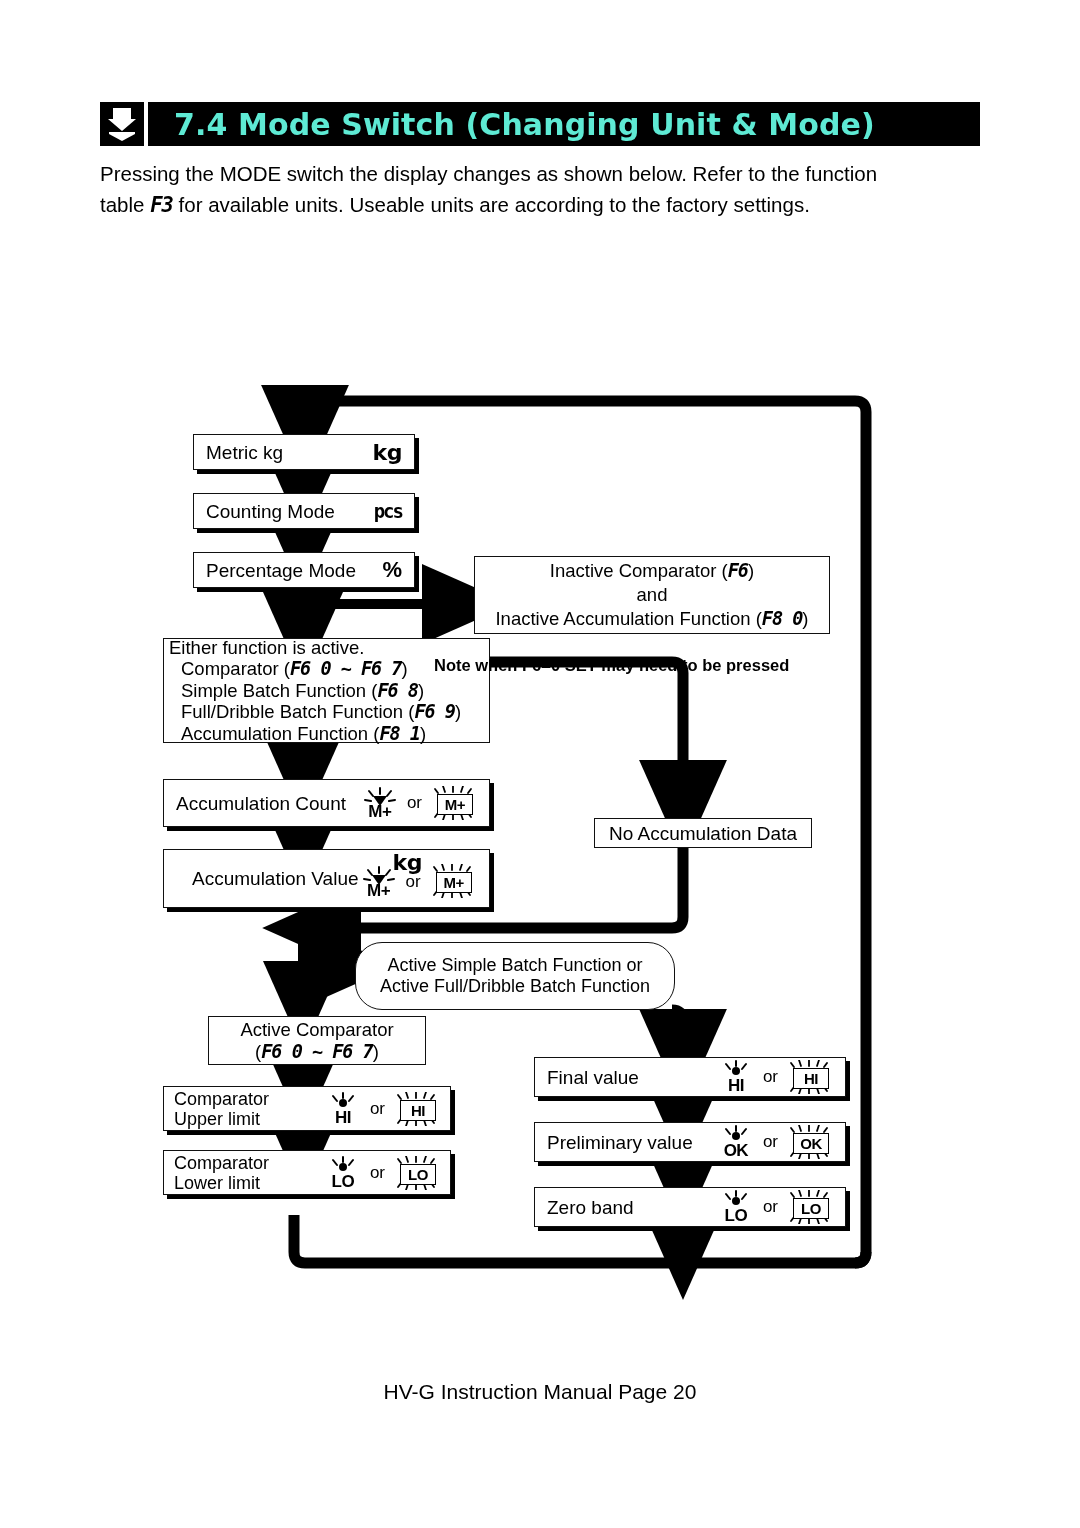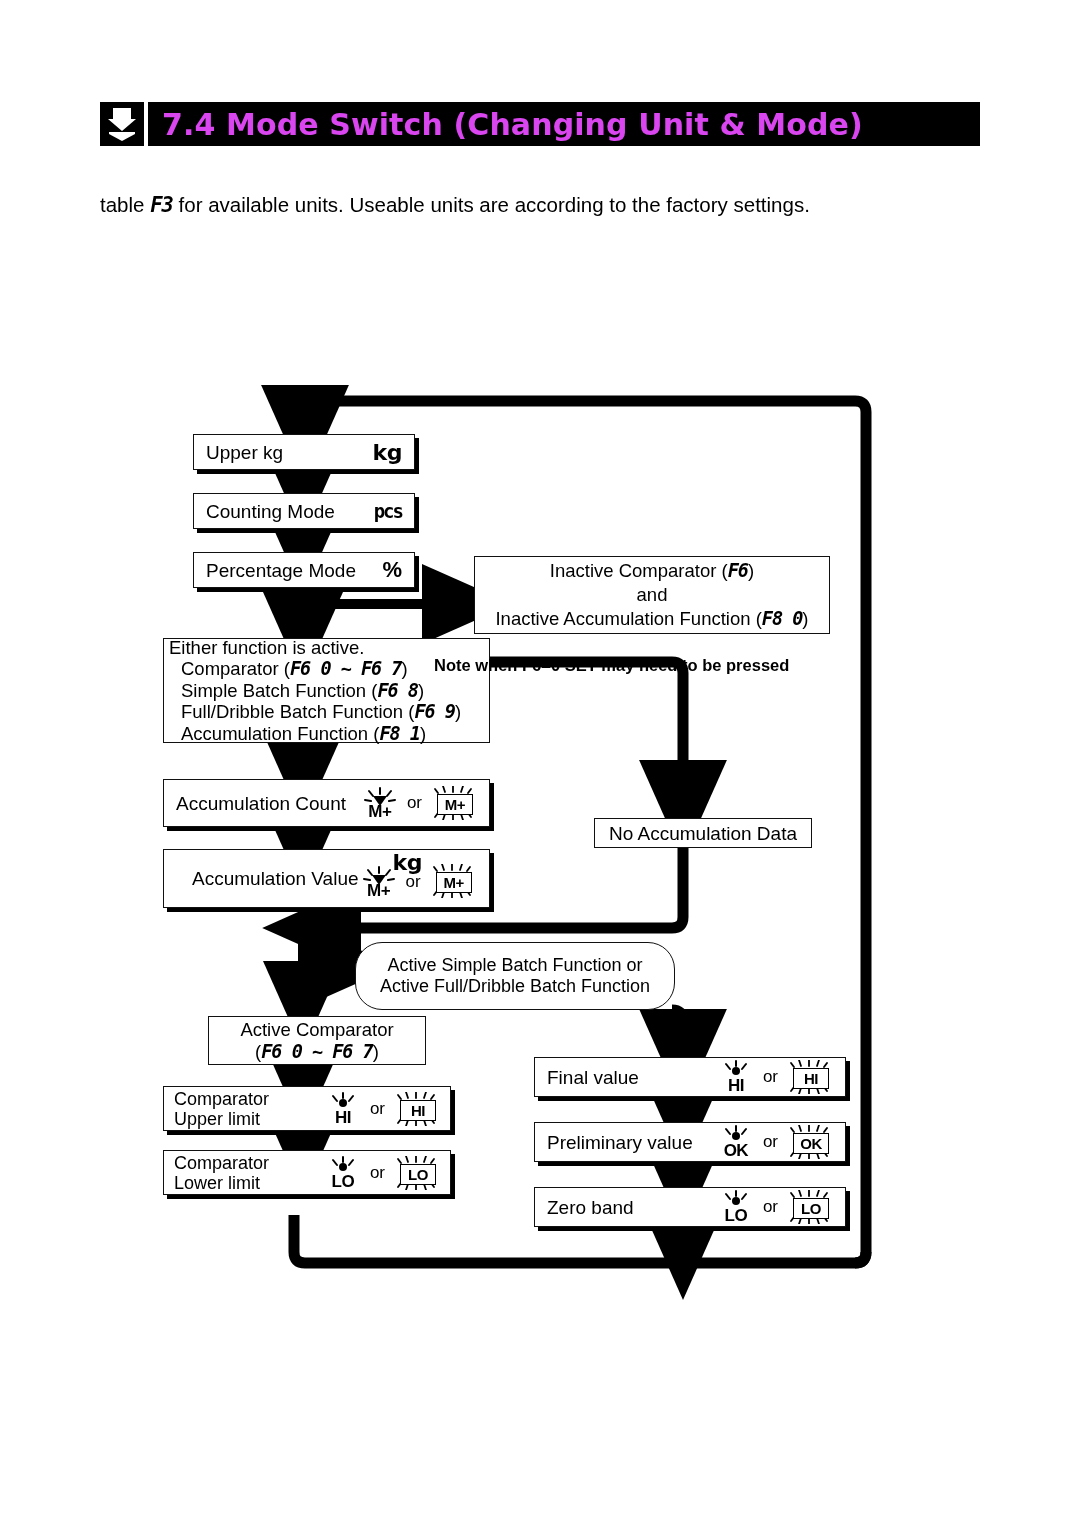--- a/index.html
+++ b/index.html
@@ -8,21 +8,21 @@
     font-family:"Liberation Sans", sans-serif;
     color:#000;position:relative;overflow:hidden;
   }
   .page{position:absolute;left:0;top:0;width:1080px;height:1528px;}
 
   
   .hdr{position:absolute;left:100px;top:102px;width:880px;height:44px;display:flex;align-items:stretch;}
   .hdr-mark{width:44px;background:#000;display:flex;align-items:center;justify-content:center;}
   .hdr-mark svg{display:block;}
   .hdr-bar{flex:1;background:#000;margin-left:4px;display:flex;align-items:center;}
-  .hdr-title{color:#d946ef;font-size:30px;font-weight:600;letter-spacing:.1px;padding-left:14px;
+  .hdr-title{color:#5eead4;font-size:30px;font-weight:600;letter-spacing:.1px;padding-left:26px;
              font-family:"DejaVu Sans", sans-serif;}
 
   
   .intro{position:absolute;left:100px;top:158px;width:890px;font-size:20.5px;line-height:31px;}
   .seg{font-family:"DejaVu Sans Mono", monospace;font-style:italic;font-weight:600;letter-spacing:-1px;}
 
   
   .flow{position:absolute;left:0;top:0;width:1080px;height:1528px;}
   .flow svg{position:absolute;left:0;top:0;}
 
@@ -70,21 +70,21 @@
         <polygon points="2,29 28,29 15,36" fill="#fff"></polygon>
         <rect x="2" y="27" width="26" height="2" fill="#fff"></rect>
       </svg>
     </div>
     <div class="hdr-bar">
       <span class="hdr-title">7.4 Mode Switch (Changing Unit &amp; Mode)</span>
     </div>
   </div>
 
   <div class="intro">
-    <br>
+    <span>Pressing the MODE switch the display changes as shown below. Refer to the function</span><br>
     <span>table </span><span class="seg">F3</span><span> for available units. Useable units are according to the factory settings.</span>
   </div>
 
   <div class="flow">
 
     <svg width="1080" height="1528">
       <defs>
         <marker id="ah" markerWidth="10" markerHeight="10" refX="4.2" refY="4" orient="auto">
           <polygon points="0,0 9,4 0,8" fill="#000"></polygon>
         </marker>
@@ -126,21 +126,21 @@
         <path d="M683,1163 L683,1183" stroke-width="10" marker-end="url(#ah)"></path>
 
         <path d="M683,1228 L683,1252" stroke-width="10" marker-end="url(#ah)"></path>
 
         <path d="M303,1065 L303,1084" stroke-width="10" marker-end="url(#ah)"></path>
         <path d="M303,1131 L303,1148" stroke-width="10" marker-end="url(#ah)"></path>
       </g>
     </svg>
 
     <div class="box" style="left:193px;top:434px;width:222px;height:36px;padding:0 12px;">
-      <span class="box-txt">Upper kg</span>
+      <span class="box-txt">Metric kg</span>
       <span class="unit-kg" style="margin-left:auto;">kg</span>
     </div>
 
     <div class="box" style="left:193px;top:493px;width:222px;height:36px;padding:0 12px;">
       <span class="box-txt">Counting Mode</span>
       <span class="unit-pcs" style="margin-left:auto;">pcs</span>
     </div>
 
     <div class="box" style="left:193px;top:552px;width:222px;height:36px;padding:0 12px;">
       <span class="box-txt">Percentage Mode</span>
@@ -436,14 +436,15 @@
               <line x1="42" y1="31" x2="39" y2="27"></line>
             </g>
           </svg>
           <span class="bx">LO</span>
         </span>
       </span>
     </div>
 
   </div>
 
+  <div class="footer">HV-G Instruction Manual Page 20</div>
 
 </div>
 
 </body></html>

